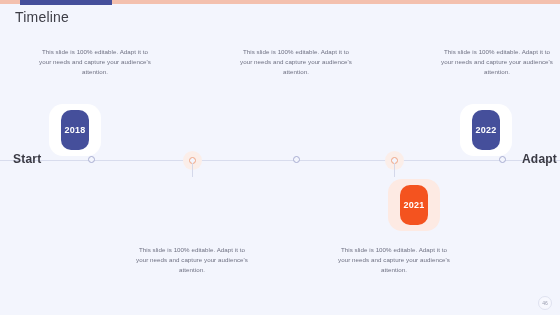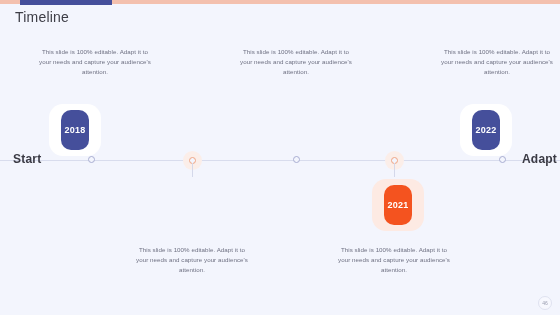--- a/index.html
+++ b/index.html
@@ -186,21 +186,21 @@
   <div class="stem" style="left:192px; top:163px; height:14px;"></div>
   <div class="desc" style="left:136px; top:245px;">This slide is 100% editable. Adapt it to your needs and capture your audience's attention.</div>
 
   <div class="desc" style="left:240px; top:47px;">This slide is 100% editable. Adapt it to your needs and capture your audience's attention.</div>
   <div class="stem" style="left:296px; top:156px; height:4px;"></div>
   <div class="marker blue" style="left:293px; top:156px;"></div>
 
   <div class="marker-halo" style="left:385px; top:151px;"></div>
   <div class="marker orange" style="left:391px; top:157px;"></div>
   <div class="stem" style="left:394px; top:163px; height:14px;"></div>
-  <div class="chip-wrap orange" style="left:372px; top:179px;">
+  <div class="chip-wrap orange" style="left:388px; top:179px;">
     <div class="chip orange">2021</div>
   </div>
   <div class="desc" style="left:338px; top:245px;">This slide is 100% editable. Adapt it to your needs and capture your audience's attention.</div>
 
   <div class="desc" style="left:441px; top:47px;">This slide is 100% editable. Adapt it to your needs and capture your audience's attention.</div>
   <div class="chip-wrap" style="left:460px; top:104px;">
     <div class="chip blue">2022</div>
   </div>
   <div class="stem" style="left:502px; top:156px; height:4px;"></div>
   <div class="marker blue" style="left:499px; top:156px;"></div>

